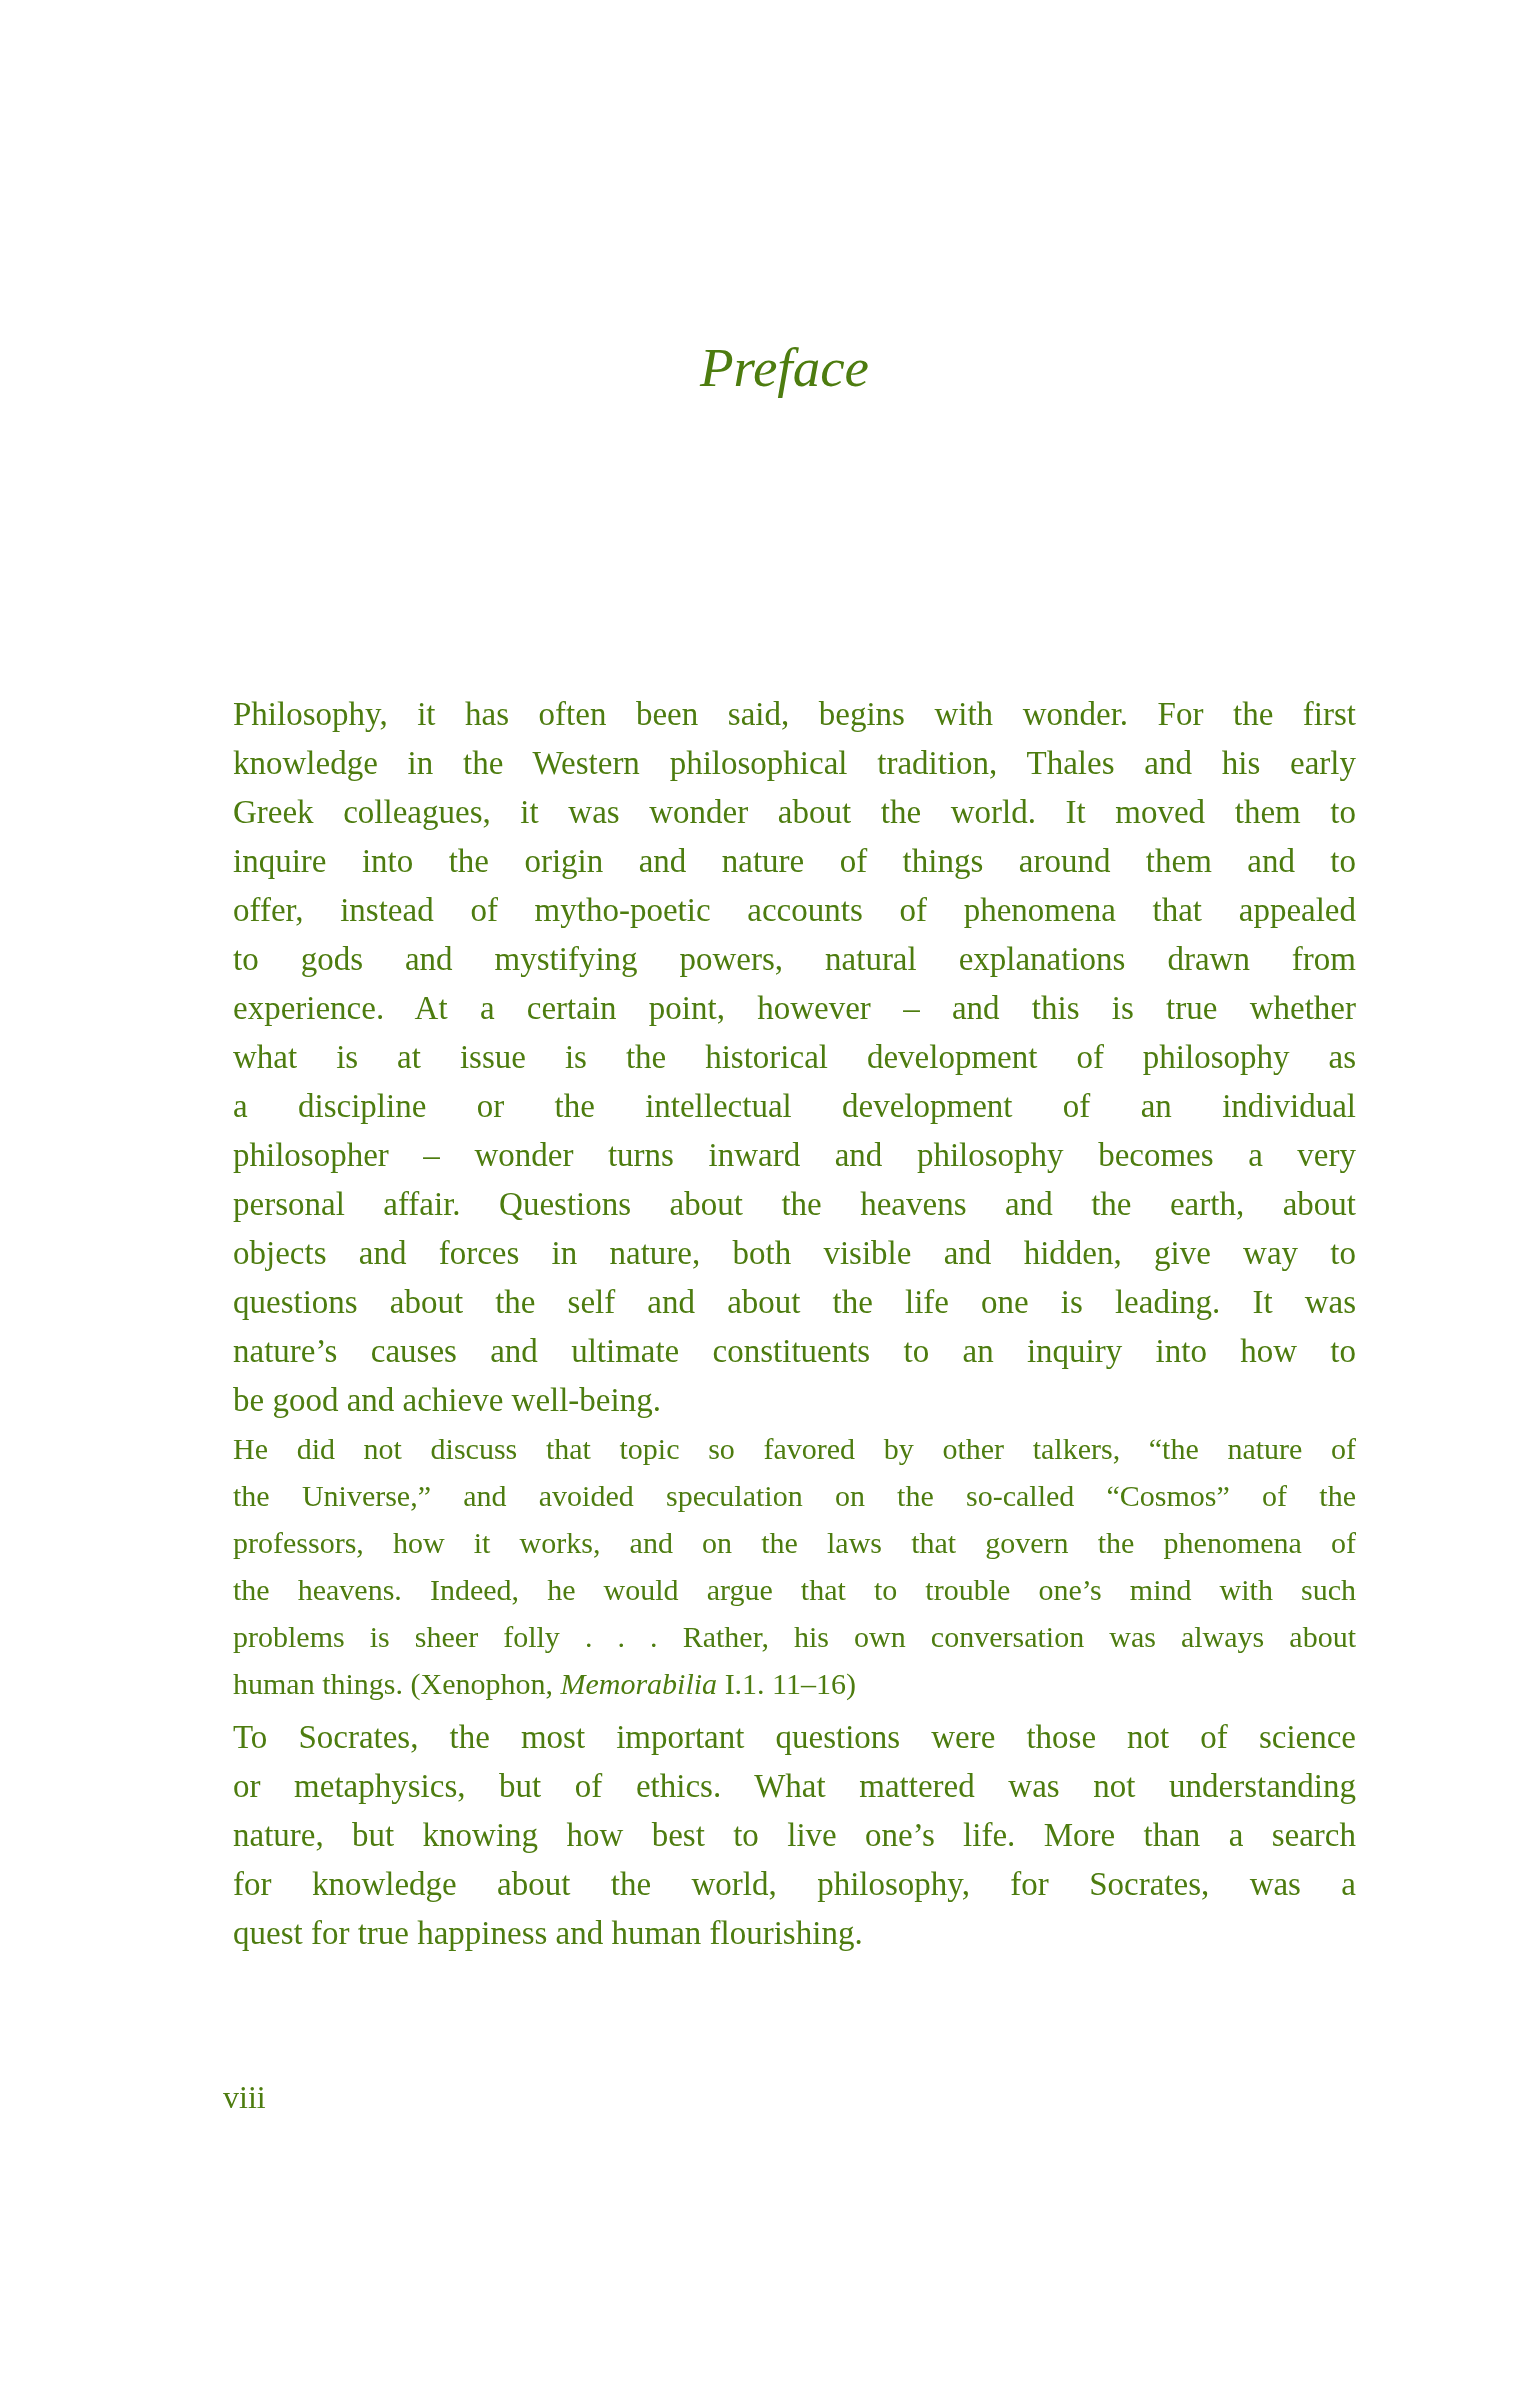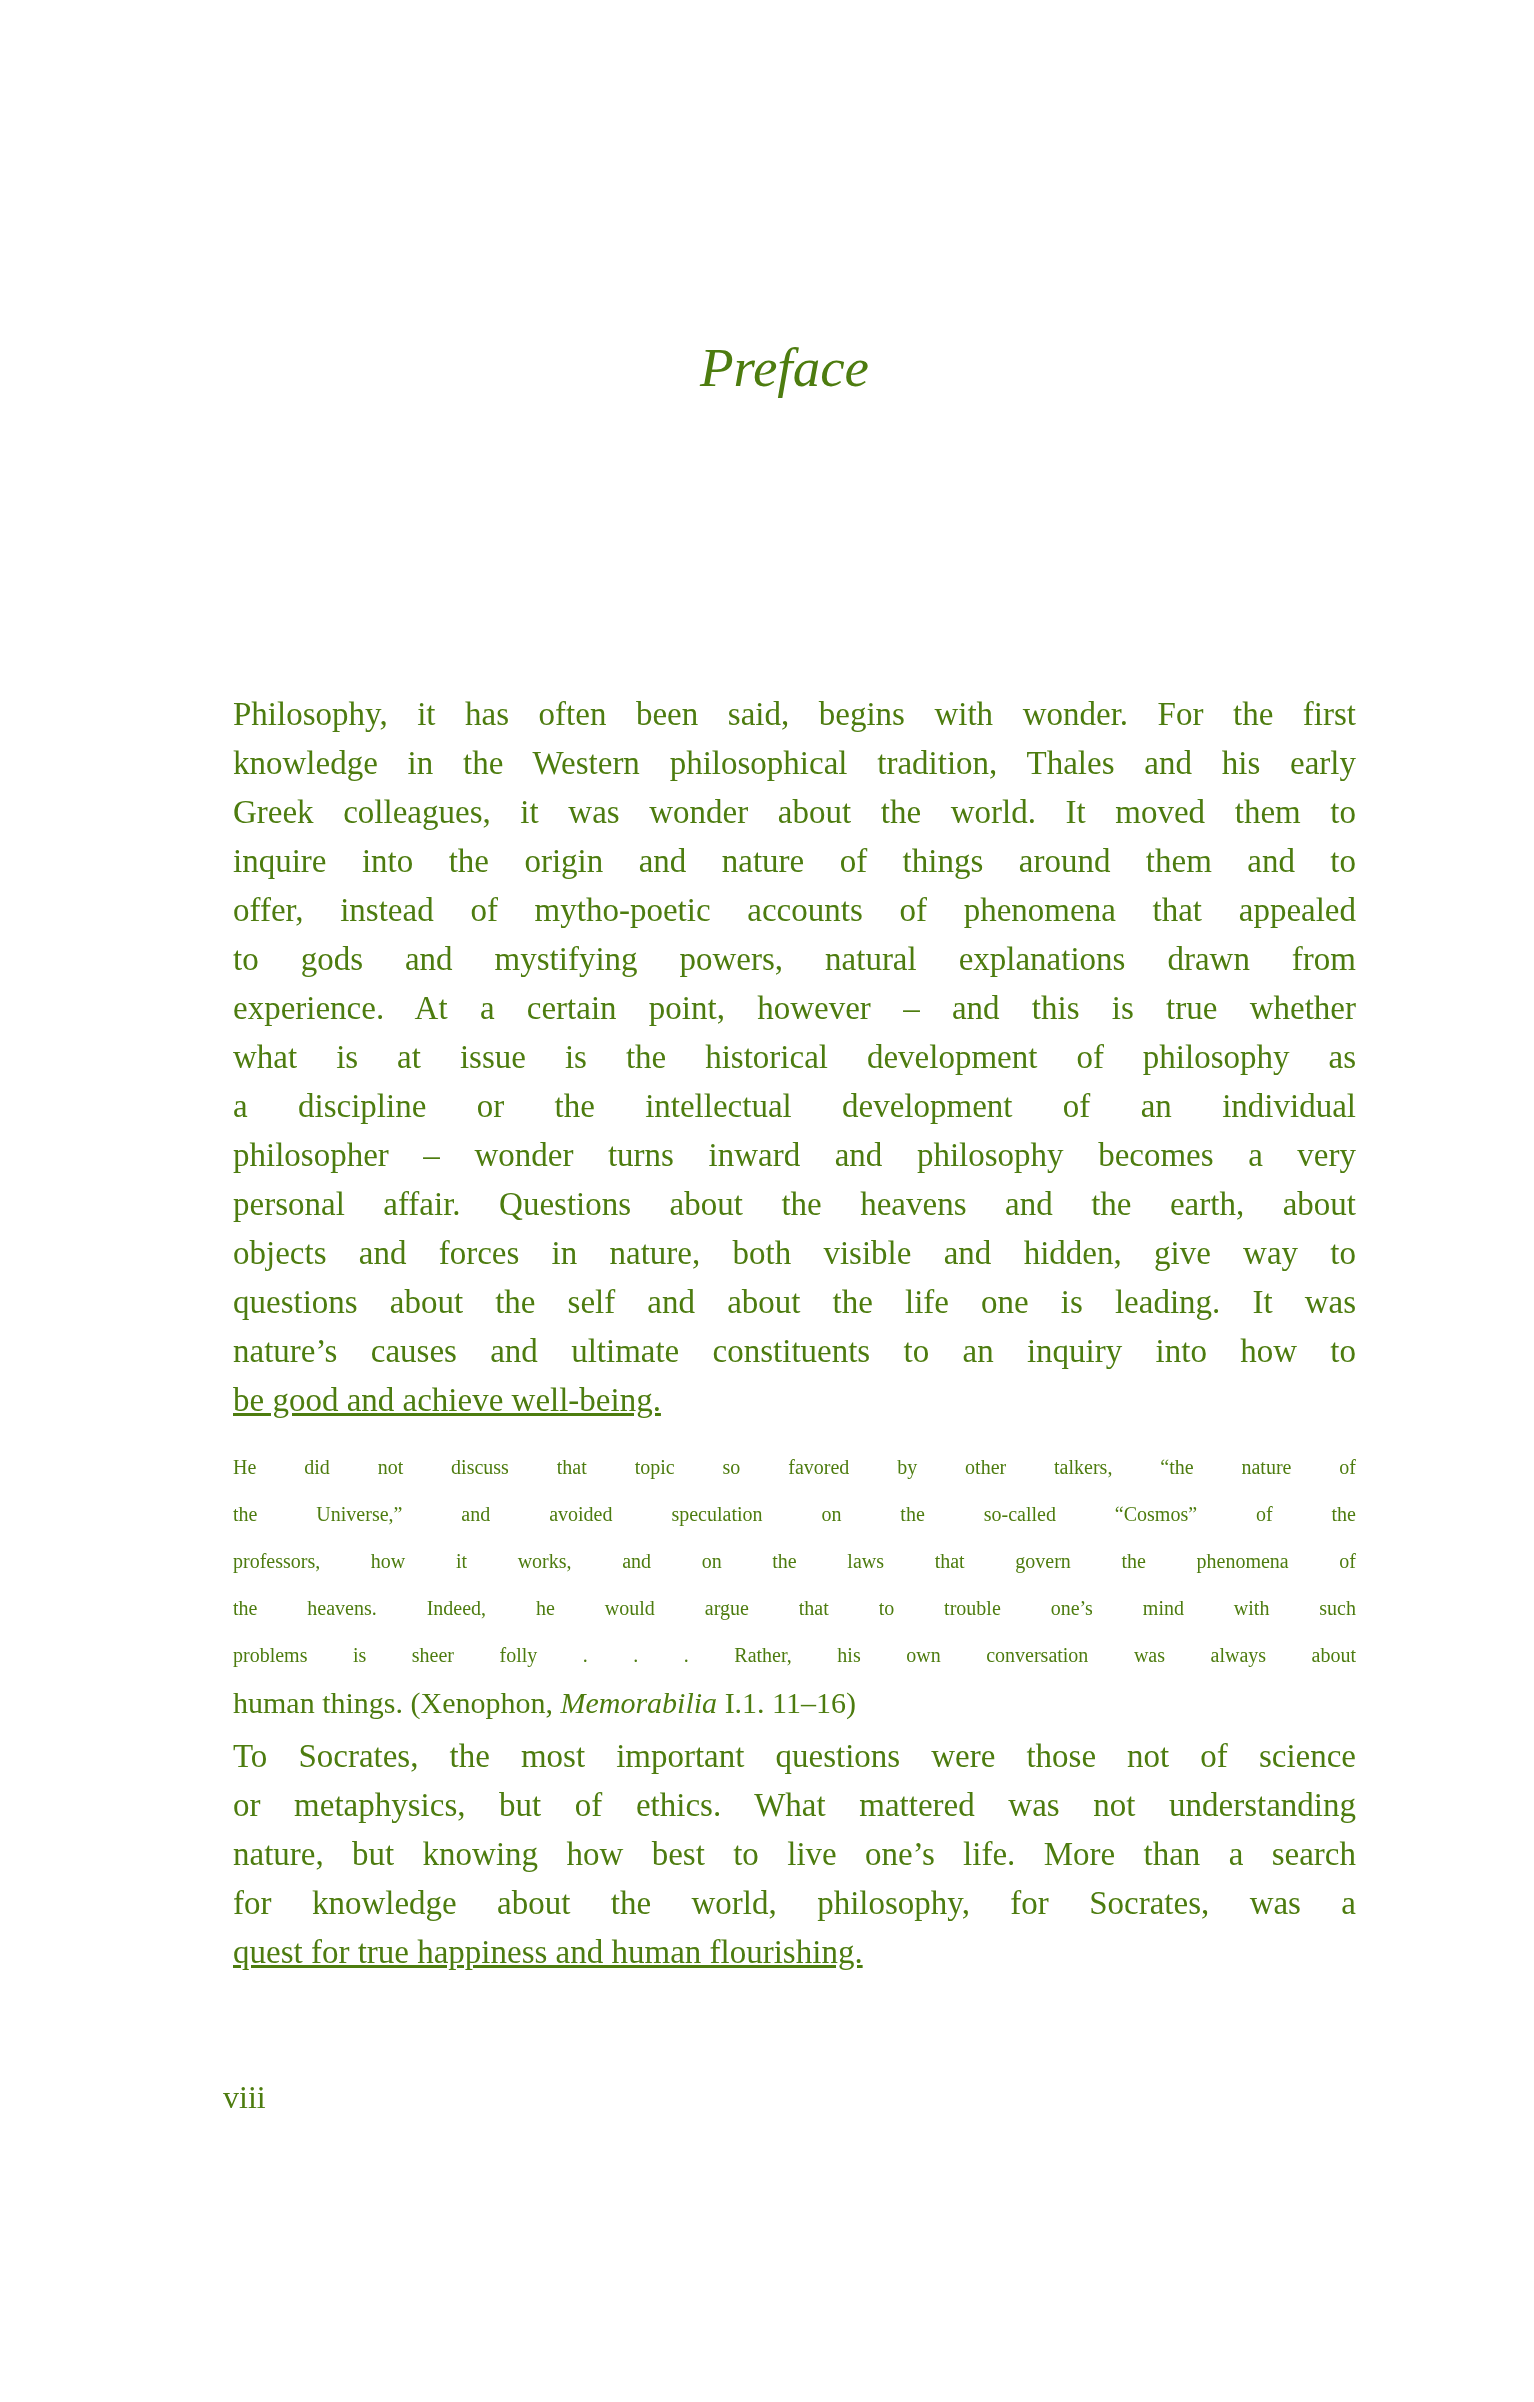--- a/index.html
+++ b/index.html
@@ -32,40 +32,38 @@
     position: absolute;
     left: 233px;
     top: 690px;
     width: 1123px;
   }
   .para.body {
     font-size: 33px;
     line-height: 49px;
   }
   .para.quote {
-    margin-top: 19px;
-    font-size: 20px;
+    font-size: 30px;
     line-height: 47px;
   }
   .quote-citation {
     font-size: 30px;
     line-height: 47px;
     text-align: left;
   }
   .para.p3 {
     margin-top: 5.6px;
   }
   .line {
     text-align: justify;
     text-align-last: justify;
   }
   .line.last {
     text-align: center;
     text-align-last: left;
-    text-decoration: underline;
   }
   .italic {
     font-style: italic;
     text-align: center;
   }
   .folio {
     position: absolute;
     left: 223px;
     top: 2078px;
     width: 1123px;

